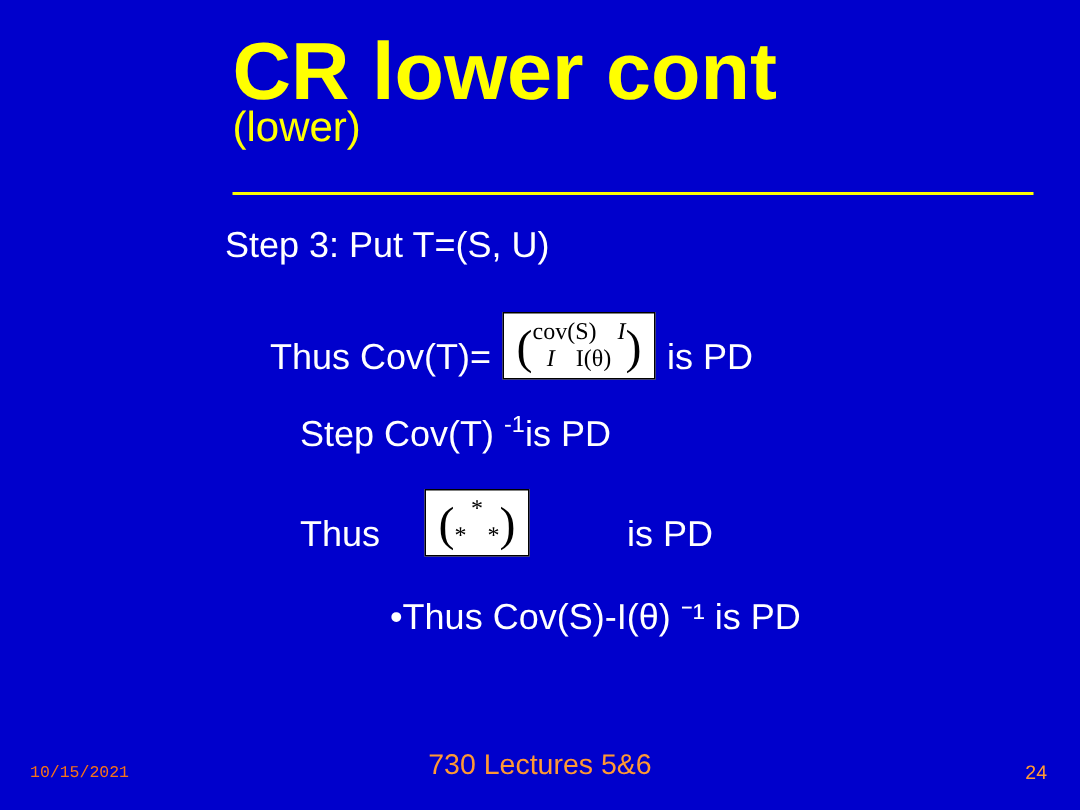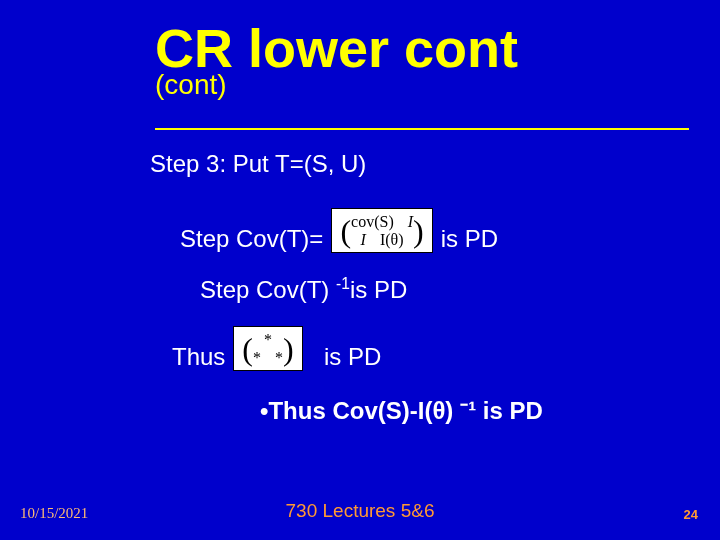--- a/index.html
+++ b/index.html
@@ -61,27 +61,27 @@
     margin-bottom: 30px;
   }
   .then-line {
     margin-left: 30px;
   }
   .thus1-line {
     margin-left: 50px;
     margin-top: 10px;
   }
   .thus2-line {
-    margin-left: 22px;
+    margin-left: 50px;
     margin-top: 10px;
+    gap: 22px;
   }
   .bullet-line {
     margin-left: 110px;
     margin-top: 18px;
-    font-weight: bold;
   }
   .matrix-box {
     display: inline-block;
     background: #ffffff;
     color: #000000;
     border: 1px solid #000;
     padding: 4px 8px;
     margin: 0 8px;
     font-family: "Times New Roman", serif;
     font-size: 16px;
@@ -110,64 +110,63 @@
     justify-content: center;
   }
   sup {
     font-size: 0.65em;
     vertical-align: super;
   }
   .footer-date {
     position: absolute;
     left: 20px;
     bottom: 18px;
-    color: #fdba74;
-    font-family: Liberation Serif, serif;
-    font-size: 15px;
+    color: #f97316;
+    font-family: Liberation Mono, monospace;
+    font-size: 11px;
   }
   .footer-center {
     position: absolute;
     left: 0;
     right: 0;
     bottom: 18px;
     text-align: center;
     color: #ff9933;
     font-family: Arial, sans-serif;
     font-size: 19px;
   }
   .footer-num {
     position: absolute;
     right: 22px;
     bottom: 18px;
     color: #ff9933;
     font-family: Arial, sans-serif;
     font-size: 13px;
-    font-weight: bold;
   }
   .italic-i { font-style: italic; }
 </style>
 </head>
 <body>
 
 <div class="slide">
 
   <div class="title-block">
     <div class="title-line1">CR  lower cont</div>
-    <div class="title-line2">(cont)</div>
+    <div class="title-line2">(lower)</div>
   </div>
   <div class="title-underline"></div>
 
   <div class="body">
 
     <div class="line step-line">
       <span>Step 3: Put T=(S, U)</span>
     </div>
 
     <div class="line then-line">
-      <span>Step Cov(T)=</span>
+      <span>Thus Cov(T)=</span>
       <span class="matrix-box">
         <span class="brk">
           <span class="paren">(</span>
           <span class="matrix-inner">
             <span class="row">
               <span>cov(S)</span>
               <span class="italic-i">I</span>
             </span>
             <span class="row">
               <span class="italic-i">I</span>

